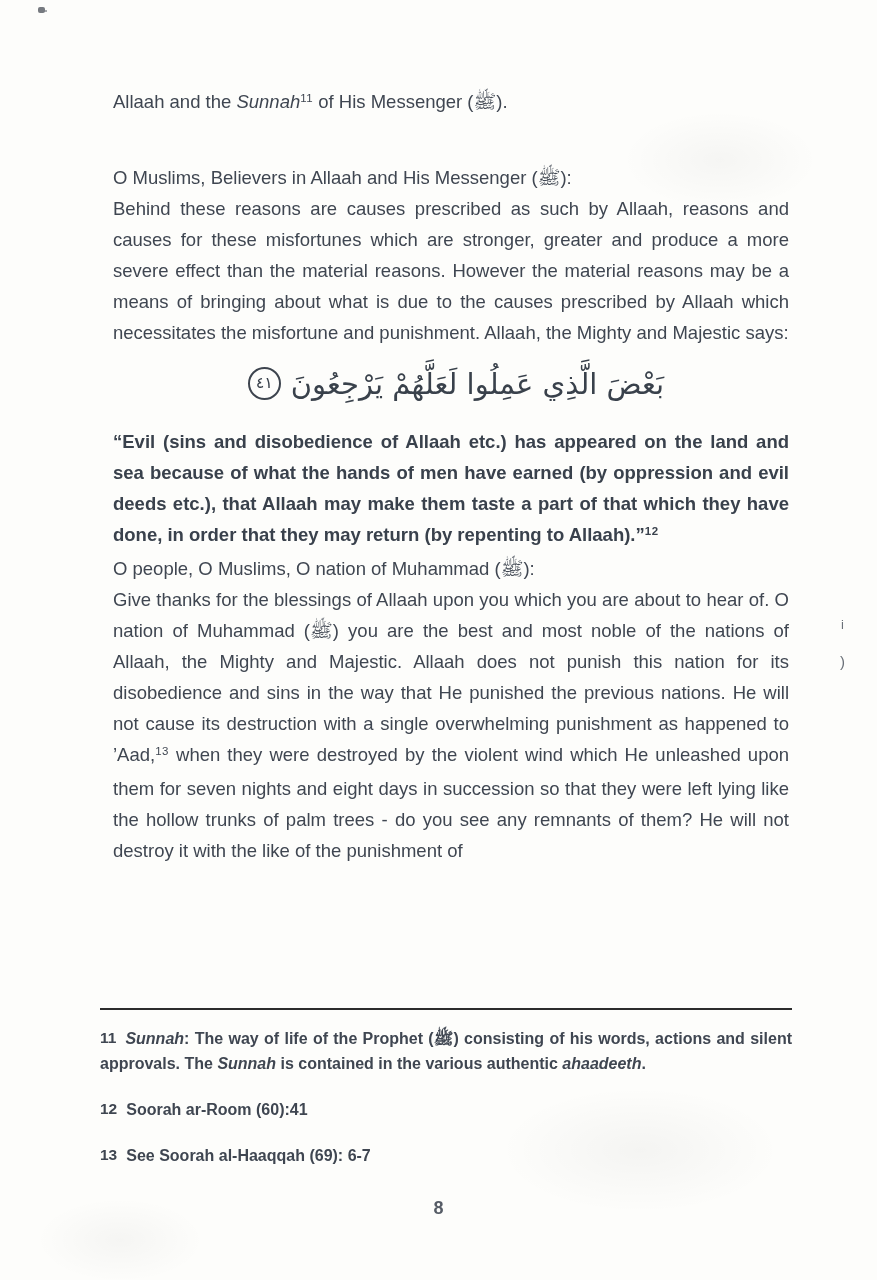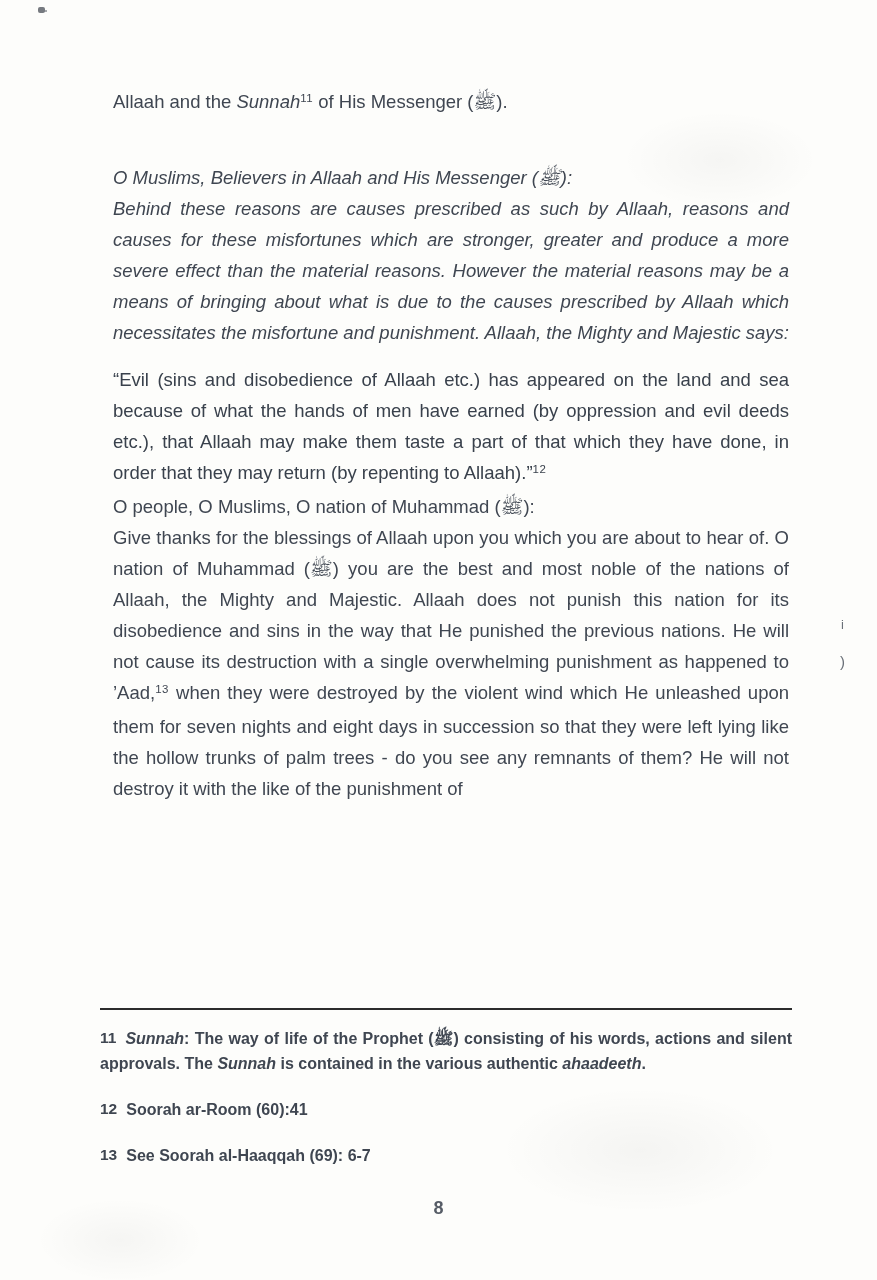--- a/index.html
+++ b/index.html
@@ -15,21 +15,21 @@
     color:#3f4651;
     font-family:"Liberation Sans", sans-serif;
     overflow:hidden;
   }
   .content{position:absolute;left:113px;top:86px;width:676px;}
   .opening-line{font-size:18.5px;line-height:31px;margin:0 0 42px 0;}
   p.body-para{
     font-size:18.5px;line-height:31px;margin:0;
     text-align:justify;
   }
-  .para-first{margin-bottom:6px;font-style:italic;}
+  .para-first{margin-bottom:6px;}
   .seg{white-space:pre-wrap;}
   .seg-italic{font-style:italic;}
   .seg-sup{font-size:0.62em;position:relative;top:-0.5em;letter-spacing:0.5px;}
   .seg-salawat{font-family:"DejaVu Sans", sans-serif;font-size:1.02em;}
   .arabic-verse{
     direction:rtl;text-align:center;
     font-family:"DejaVu Sans", sans-serif;
     font-size:29px;line-height:52px;
     color:#39414b;
     margin:10px 0 16px 0;
@@ -37,21 +37,21 @@
   .arabic-line{display:block;}
   .ayah-circle{
     display:inline-flex;align-items:center;justify-content:center;
     width:29px;height:29px;
     border:2px solid #3d444e;border-radius:50%;
     font-size:16px;line-height:1;
     margin:0 10px;vertical-align:middle;
     position:relative;top:-3px;
   }
   .translation{
-    font-weight:400;color:#39414c;
+    font-weight:700;color:#39414c;
     margin:14px 0 40px 0;
   }
   .footnote-block{position:absolute;left:100px;top:1008px;width:692px;background:transparent;}
   .footnote-divider{border:0;border-top:2px solid #2c2c2c;margin:0 0 16px 0;}
   .footnote{
     font-size:16px;line-height:25px;margin:0 0 21px 0;
     text-align:justify;color:#3f4651;font-weight:bold;
   }
   .fn-marker{
     display:inline-block;font-size:15.5px;margin-right:9px;
@@ -79,20 +79,23 @@
 
   <div class="scan-speck"></div>
 
   <div class="content">
 
     <p class="opening-line"><span class="seg">Allaah and the </span><span class="seg seg-italic">Sunnah</span><span class="seg seg-sup">11</span><span class="seg"> of His Messenger (</span><span class="seg seg-salawat">ﷺ</span><span class="seg">).</span></p>
 
     <p class="body-para para-first"><span class="seg">O Muslims, Believers in Allaah and His Messenger (</span><span class="seg seg-salawat">ﷺ</span><span class="seg">):</span><br><span class="seg">Behind these reasons are causes prescribed as such by Allaah, reasons and causes for these misfortunes which are stronger, greater and produce a more severe effect than the material reasons. However the material reasons may be a means of bringing about what is due to the causes prescribed by Allaah which necessitates the misfortune and punishment. Allaah, the Mighty and Majestic says:</span></p>
 
     <div class="arabic-verse">
+      <span class="arabic-line">
+        <span>بَعْضَ الَّذِي عَمِلُوا لَعَلَّهُمْ يَرْجِعُونَ</span><span class="ayah-circle">٤١</span>
+      </span>
     </div>
 
     <p class="body-para translation"><span class="seg">“Evil (sins and disobedience of Allaah etc.) has appeared on the land and sea because of what the hands of men have earned (by oppression and evil deeds etc.), that Allaah may make them taste a part of that which they have done, in order that they may return (by repenting to Allaah).”</span><span class="seg seg-sup">12</span></p>
 
     <p class="body-para"><span class="seg">O people, O Muslims, O nation of Muhammad (</span><span class="seg seg-salawat">ﷺ</span><span class="seg">):</span><br><span class="seg">Give thanks for the blessings of Allaah upon you which you are about to hear of. O nation of Muhammad (</span><span class="seg seg-salawat">ﷺ</span><span class="seg">) you are the best and most noble of the nations of Allaah, the Mighty and Majestic. Allaah does not punish this nation for its disobedience and sins in the way that He punished the previous nations. He will not cause its destruction with a single overwhelming punishment as happened to ’Aad,</span><span class="seg seg-sup">13</span><span class="seg"> when they were destroyed by the violent wind which He unleashed upon them for seven nights and eight days in succession so that they were left lying like the hollow trunks of palm trees - do you see any remnants of them? He will not destroy it with the like of the punishment of</span></p>
 
   </div>
 
   <div class="footnote-block">
     <hr class="footnote-divider">

